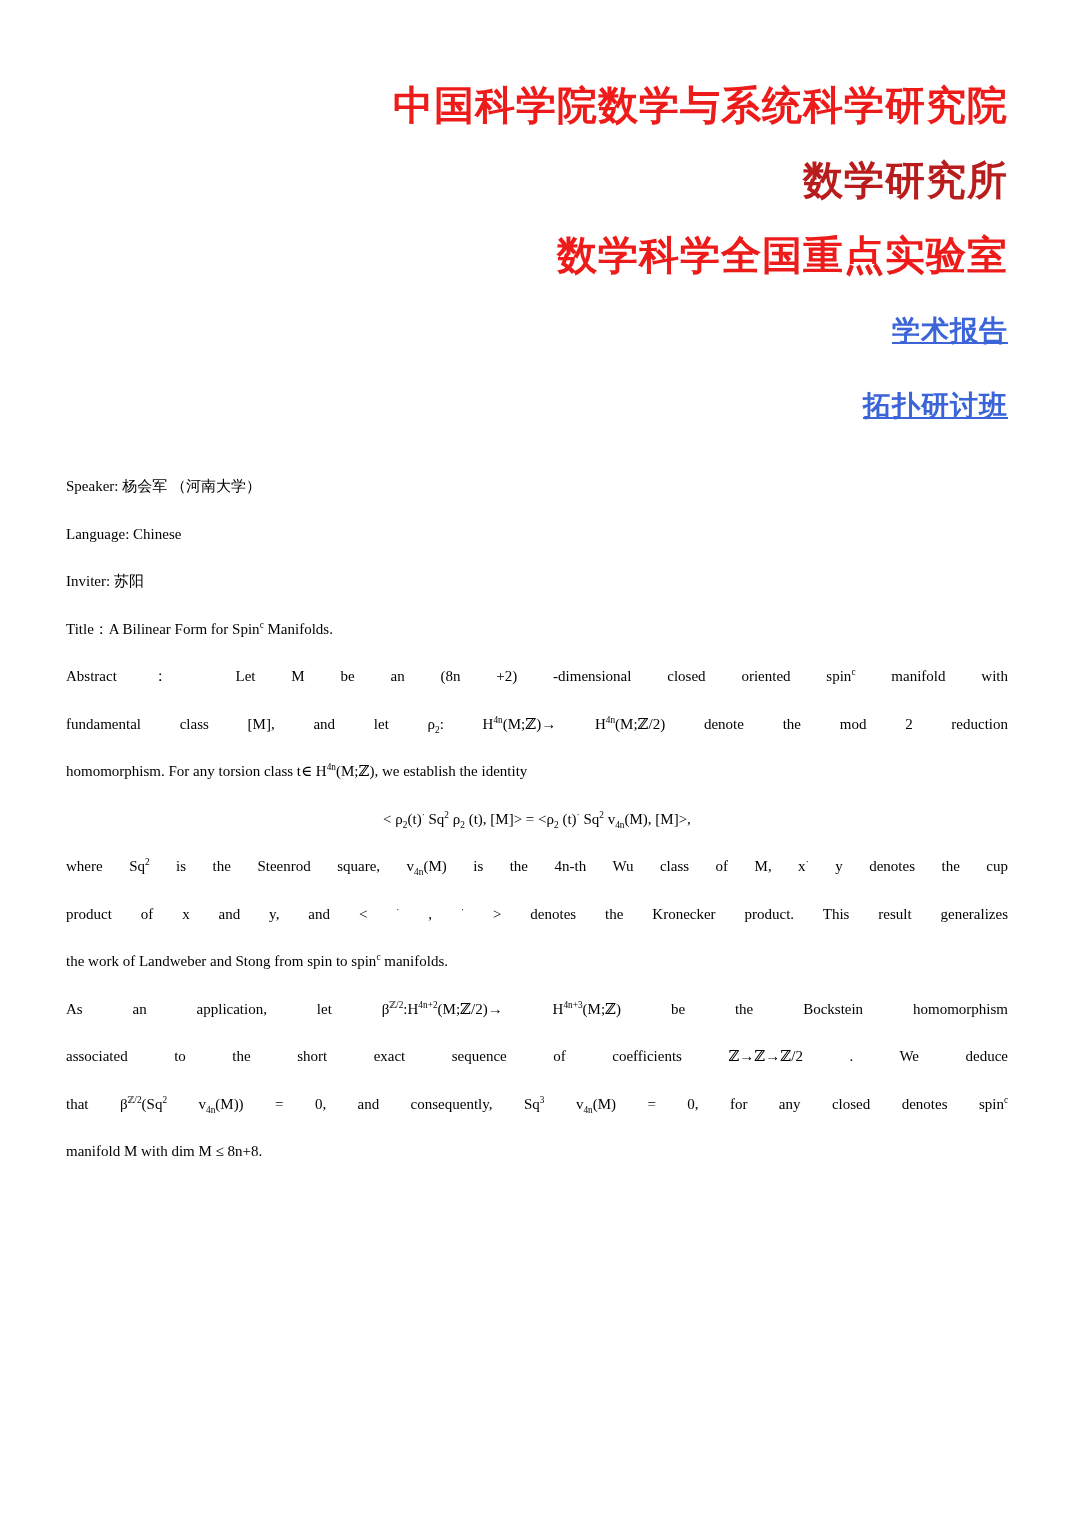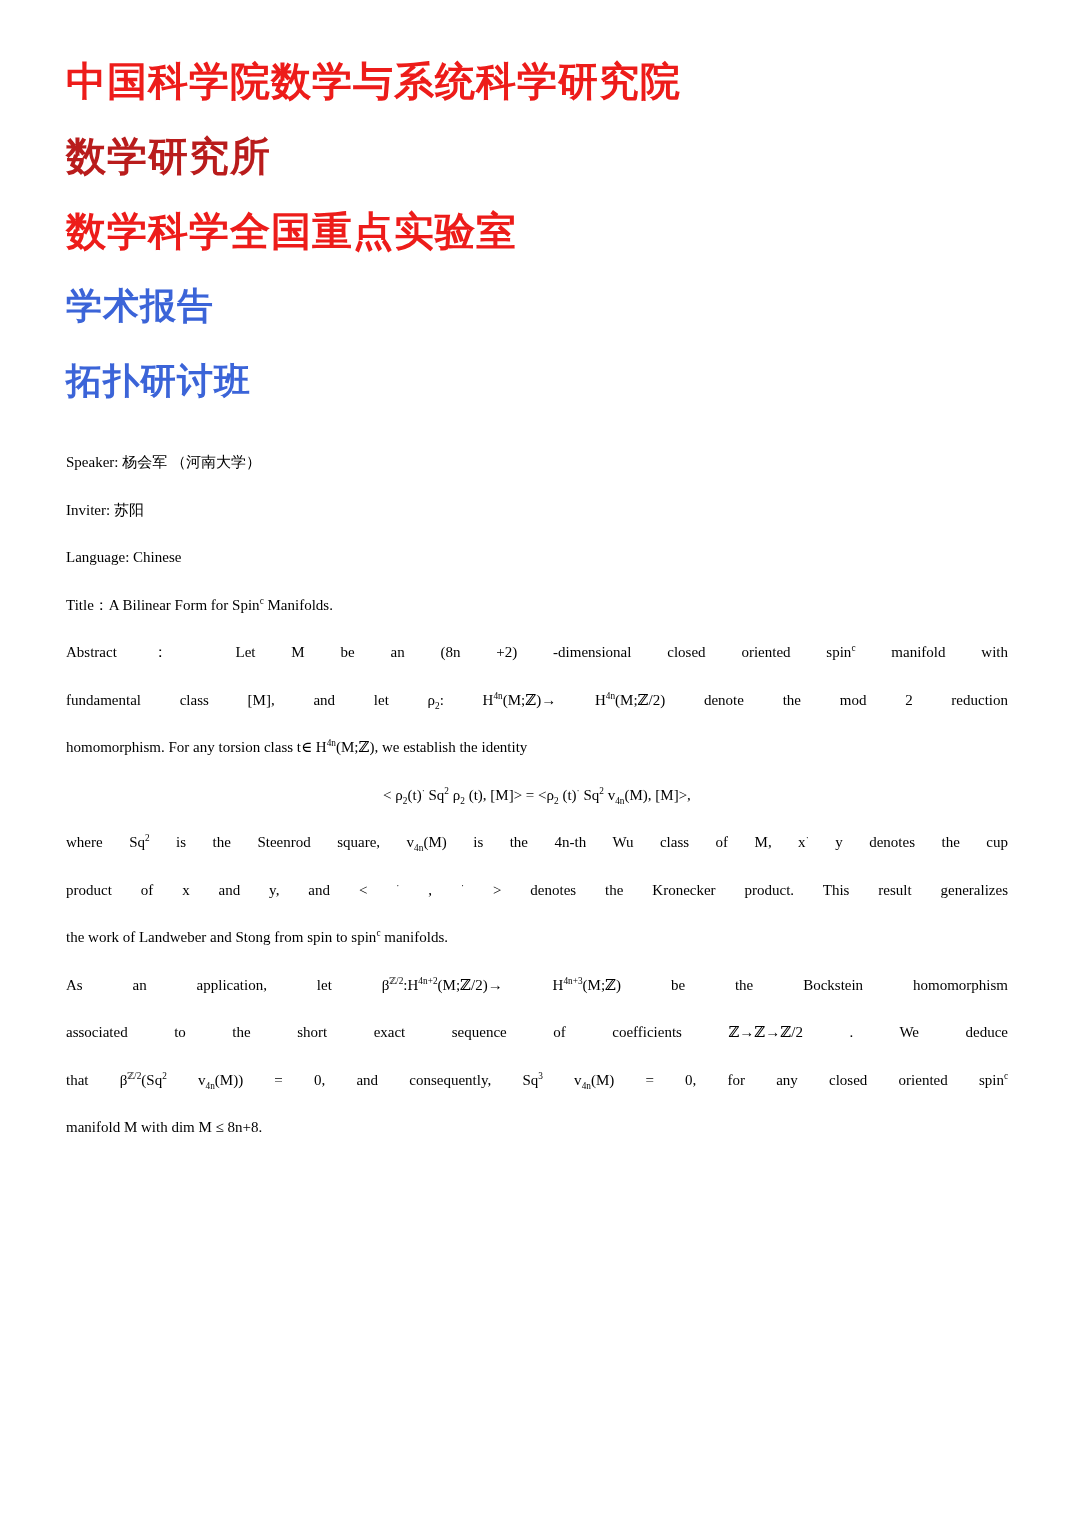--- a/index.html
+++ b/index.html
@@ -4,24 +4,24 @@
 <style>
   * { margin: 0; padding: 0; box-sizing: border-box; }
   html, body { background: #ffffff; }
   body {
     width: 1074px; height: 1520px;
     font-family: "Liberation Serif", "DejaVu Serif", serif;
     color: #000000;
     overflow: hidden;
   }
   .page { width: 1074px; height: 1520px; padding: 0 66px; background: #ffffff; }
-  .titles { text-align: left; padding-top: 44px; }
+  .titles { text-align: right; padding-top: 68px; }
   .title-line { line-height: 75px; font-weight: bold; letter-spacing: 1px; }
   .t-red  { font-size: 40px; }
-  .t-blue { font-size: 36px; }
+  .t-blue { font-size: 28px; text-decoration: underline; }
   .content { margin-top: 20px; font-size: 15px; }
   .line { line-height: 47.5px; min-height: 47.5px; white-space: normal; }
   .jline { text-align: justify; text-align-last: justify; }
   .cline { text-align: center; }
   sup { font-size: 0.62em; line-height: 0; vertical-align: super; }
   sub { font-size: 0.62em; line-height: 0; vertical-align: sub; }
 </style>
 </head>
 <body>
 
@@ -30,31 +30,31 @@
   <div class="titles">
     <div class="title-line t-red" style="color: rgb(237, 28, 26);">中国科学院数学与系统科学研究院</div>
     <div class="title-line t-red" style="color: #b91c1c;">数学研究所</div>
     <div class="title-line t-red" style="color: rgb(237, 28, 26);">数学科学全国重点实验室</div>
     <div class="title-line t-blue" style="color: rgb(59, 100, 216);">学术报告</div>
     <div class="title-line t-blue" style="color: rgb(59, 100, 216);">拓扑研讨班</div>
   </div>
 
   <div class="content">
     <div class="line"><span>Speaker:  杨会军 （河南大学）</span></div>
+    <div class="line"><span>Language: Chinese</span></div>
     <div class="line"><span>Inviter:   苏阳</span></div>
-    <div class="line"><span>Language: Chinese</span></div>
     <div class="line"><span>Title：A Bilinear Form for Spin</span><sup>c</sup><span>  Manifolds.</span></div>
 
     <div class="line jline"><span>Abstract ： Let M  be an (8n +2) -dimensional closed oriented spin</span><sup>c</sup><span>    manifold with</span></div>
     <div class="line jline"><span>fundamental class [M], and let  ρ</span><sub>2</sub><span>: H</span><sup>4n</sup><span>(M;ℤ)→ H</span><sup>4n</sup><span>(M;ℤ/2) denote the mod 2  reduction</span></div>
     <div class="line"><span>homomorphism. For any torsion class t∈ H</span><sup>4n</sup><span>(M;ℤ), we establish the identity</span></div>
     <div class="line cline"><span>&lt; ρ</span><sub>2</sub><span>(t)</span><sup>·</sup><span>   Sq</span><sup>2</sup><span> ρ</span><sub>2</sub><span> (t), [M]&gt; = &lt;ρ</span><sub>2</sub><span> (t)</span><sup>·</sup><span>   Sq</span><sup>2</sup><span> v</span><sub>4n</sub><span>(M), [M]&gt;,</span></div>
     <div class="line jline"><span>where Sq</span><sup>2</sup><span>  is the Steenrod square,  v</span><sub>4n</sub><span>(M) is the 4n-th Wu class of M, x</span><sup>·</sup><span>  y denotes the cup</span></div>
     <div class="line jline"><span>product of x and y, and &lt; </span><sup>·</sup><span>  , </span><sup>·</sup><span>  &gt; denotes the Kronecker product. This result generalizes</span></div>
     <div class="line"><span>the work of Landweber and Stong from spin to spin</span><sup>c</sup><span>  manifolds.</span></div>
 
     <div class="line jline"><span>As an application, let  β</span><sup>ℤ/2</sup><span>:H</span><sup>4n+2</sup><span>(M;ℤ/2)→ H</span><sup>4n+3</sup><span>(M;ℤ)  be the Bockstein homomorphism</span></div>
     <div class="line jline"><span>associated to the short exact sequence of coefficients ℤ→ℤ→ℤ/2 . We deduce</span></div>
-    <div class="line jline"><span>that β</span><sup>ℤ/2</sup><span>(Sq</span><sup>2</sup><span> v</span><sub>4n</sub><span>(M)) = 0,  and consequently,  Sq</span><sup>3</sup><span> v</span><sub>4n</sub><span>(M) = 0,  for any closed oriented spin</span><sup>c</sup></div>
+    <div class="line jline"><span>that β</span><sup>ℤ/2</sup><span>(Sq</span><sup>2</sup><span> v</span><sub>4n</sub><span>(M)) = 0,  and consequently,  Sq</span><sup>3</sup><span> v</span><sub>4n</sub><span>(M) = 0,  for any closed denotes spin</span><sup>c</sup></div>
     <div class="line"><span>manifold M with  dim M ≤ 8n+8.</span></div>
   </div>
 
 </div>
 
 </body></html>

